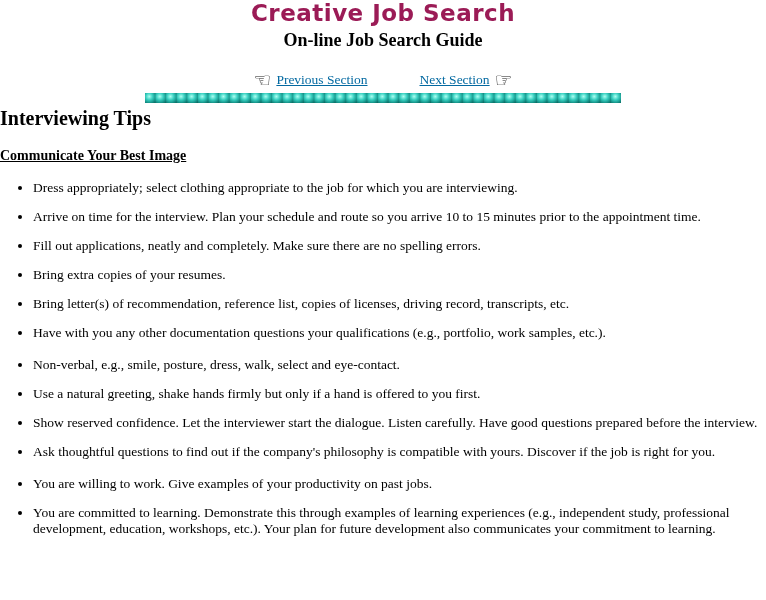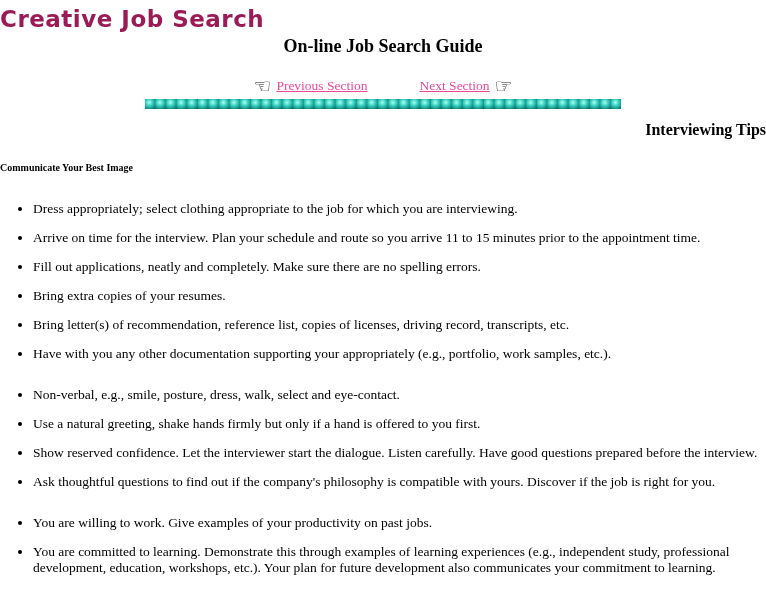--- a/index.html
+++ b/index.html
@@ -1,36 +1,36 @@
 <!DOCTYPE html>
 <html><head>
 <meta charset="utf-8">
 <style>
   html,body{margin:0;padding:0;background:#fff;}
   body{
     width:766px;height:600px;overflow:hidden;
     font-family:"Liberation Serif", serif;color:#000;
   }
   .page-title{
-    margin-top:6px;
+    text-align:center;
     font-family:"DejaVu Sans", sans-serif;
     font-weight:bold;font-size:23px;line-height:27px;
     color:#9B1B56;letter-spacing:0.5px;
   }
   .page-subtitle{
     text-align:center;margin-top:3px;
     font-weight:bold;font-size:18px;line-height:21px;
   }
   .nav-row{
     margin-top:20px;height:18px;
     display:flex;justify-content:center;align-items:center;gap:52px;
     font-size:13.5px;
   }
   .nav-group{display:flex;align-items:center;gap:5px;}
-  .nav-row a{color:#ec4899;text-decoration:underline;cursor:pointer;}
+  .nav-row a{color:#0369a1;text-decoration:underline;cursor:pointer;}
   .hand{
     font-family:"DejaVu Sans", sans-serif;
     font-size:20px;line-height:14px;color:#111;
     position:relative;display:inline-block;
   }
   .cuff{
     position:absolute;top:5px;width:6px;height:9px;
     background:#3333BB;z-index:-1;
   }
   .hand-left .cuff{right:-1px;}
@@ -38,29 +38,30 @@
   .ball{
     width:13px;height:13px;border-radius:50%;display:inline-block;
     background:radial-gradient(circle at 35% 30%, #C6FFF6 0%, #45D4C6 40%, #129188 78%, #0A5F58 100%);
   }
   .bead-divider{
     width:476px;height:10px;margin:4px auto 0 auto;
     background-image:radial-gradient(circle at 40% 35%, #AEFFF2 0%, #38CFC0 38%, #159086 72%, #0A5F58 100%);
     background-size:10.6px 10px;background-repeat:repeat-x;
   }
   .main-heading{
-    text-align:right;font-weight:bold;font-size:16px;line-height:24px;
-    margin-top:9px;
+    text-align:left;font-weight:bold;font-size:20px;line-height:24px;
+    margin-top:3px;
   }
   .section-heading{
-    font-weight:bold;font-size:10px;line-height:16px;
+    font-weight:bold;font-size:14px;line-height:16px;
     margin:18px 0 0 0;
+    text-decoration:underline;
   }
   ul.tips{
-    margin:25px 0 0 0;padding:0 4px 0 33px;
+    margin:16px 0 0 0;padding:0 4px 0 33px;
   }
   ul.tips li{
     font-size:13.5px;line-height:16px;
     margin:0 0 13px 0;
   }
 </style>
 </head>
 <body>
 
 <div class="page-title">Creative Job Search</div>
@@ -78,25 +79,25 @@
 </div>
 
 <div class="bead-divider"></div>
 
 <div class="main-heading">Interviewing Tips</div>
 
 <div>
   <div class="section-heading">Communicate Your Best Image</div>
   <ul class="tips">
     <li>Dress appropriately; select clothing appropriate to the job for which you are interviewing.</li>
-    <li>Arrive on time for the interview. Plan your schedule and route so you arrive 11 to 15 minutes prior to the appointment time.</li>
+    <li>Arrive on time for the interview. Plan your schedule and route so you arrive 10 to 15 minutes prior to the appointment time.</li>
     <li>Fill out applications, neatly and completely. Make sure there are no spelling errors.</li>
     <li>Bring extra copies of your resumes.</li>
     <li>Bring letter(s) of recommendation, reference list, copies of licenses, driving record, transcripts, etc.</li>
-    <li>Have with you any other documentation supporting your appropriately (e.g., portfolio, work samples, etc.).</li>
+    <li>Have with you any other documentation questions your qualifications (e.g., portfolio, work samples, etc.).</li>
   </ul>
 </div>
 
 <div>
   <ul class="tips">
     <li>Non-verbal, e.g., smile, posture, dress, walk, select and eye-contact.</li>
     <li>Use a natural greeting, shake hands firmly but only if a hand is offered to you first.</li>
     <li>Show reserved confidence. Let the interviewer start the dialogue. Listen carefully. Have good questions prepared before the interview.</li>
     <li>Ask thoughtful questions to find out if the company's philosophy is compatible with yours. Discover if the job is right for you.</li>
   </ul>

